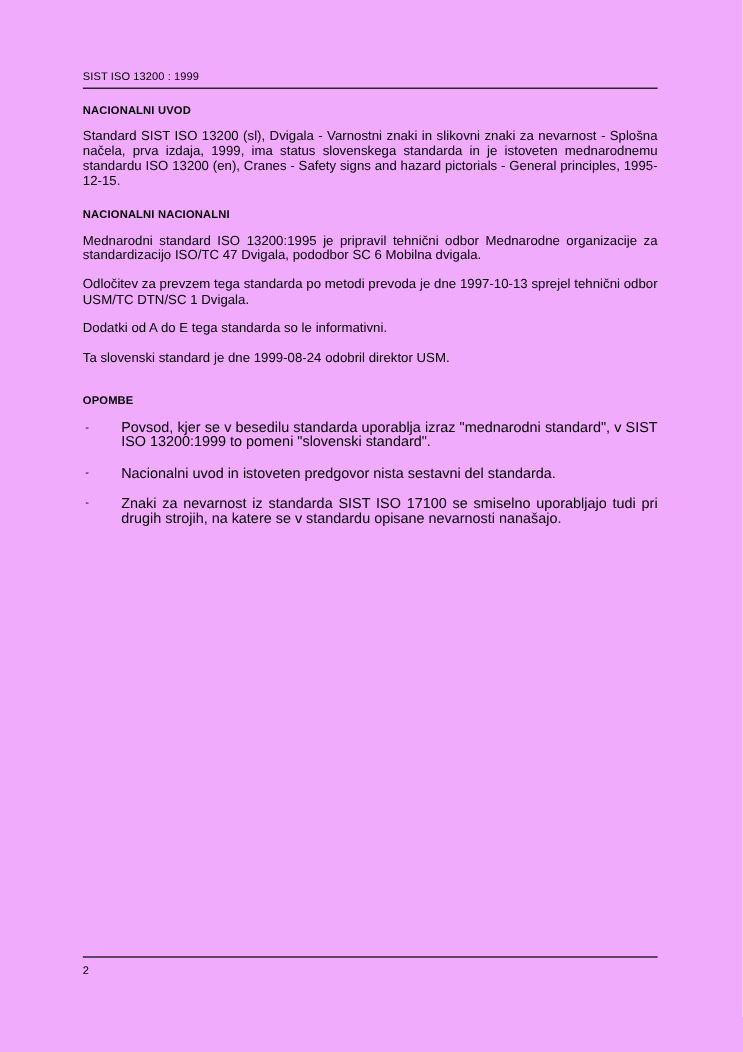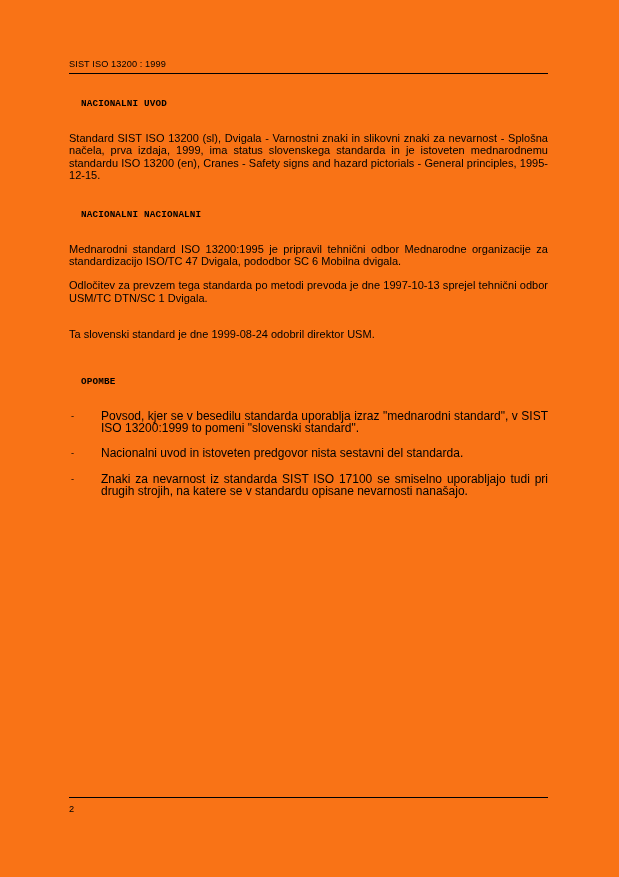--- a/index.html
+++ b/index.html
@@ -5,21 +5,21 @@
   html, body {
     margin: 0;
     padding: 0;
     background: #ffffff;
   }
 
   .page {
     position: relative;
     width: 619px;
     height: 877px;
-    background: #f97316;
+    background: #f0abfc;
     font-family: "Liberation Sans", sans-serif;
     color: #000000;
     overflow: hidden;
   }
 
   
   .header {
     position: absolute;
     left: 69px;
     top: 58px;
@@ -52,23 +52,22 @@
     left: 69px;
     top: 86px;
     width: 479px;
   }
 
   h2.section-heading {
     font-size: 9.3px;
     font-weight: bold;
     line-height: 12px;
     letter-spacing: 0.15px;
-    margin: 12px;
+    margin: 0;
     padding: 0;
-    font-family: Liberation Mono, monospace;
   }
 
   p.para {
     font-size: 11px;
     line-height: 12.4px;
     text-align: justify;
     margin: 0;
     padding: 0;
     letter-spacing: 0.02px;
   }
@@ -143,20 +142,21 @@
     <div class="gap-before-heading"></div>
 
     <h2 class="section-heading">NACIONALNI NACIONALNI</h2>
     <div class="gap-after-heading"></div>
     <p class="para">Mednarodni standard ISO 13200:1995 je pripravil tehnični odbor Mednarodne organizacije za standardizacijo ISO/TC 47 Dvigala, pododbor SC 6 Mobilna dvigala.</p>
 
     <div class="gap-between-paras"></div>
     <p class="para">Odločitev za prevzem tega standarda po metodi prevoda je dne 1997-10-13 sprejel tehnični odbor USM/TC DTN/SC 1 Dvigala.</p>
 
     <div class="gap-between-paras"></div>
+    <p class="para">Dodatki od A do E tega standarda so le informativni.</p>
 
     <div class="gap-between-paras"></div>
     <p class="para">Ta slovenski standard je dne 1999-08-24 odobril direktor USM.</p>
 
     <div class="gap-before-opombe"></div>
 
     <h2 class="section-heading">OPOMBE</h2>
     <div class="gap-after-heading"></div>
 
     <ul class="notes">

